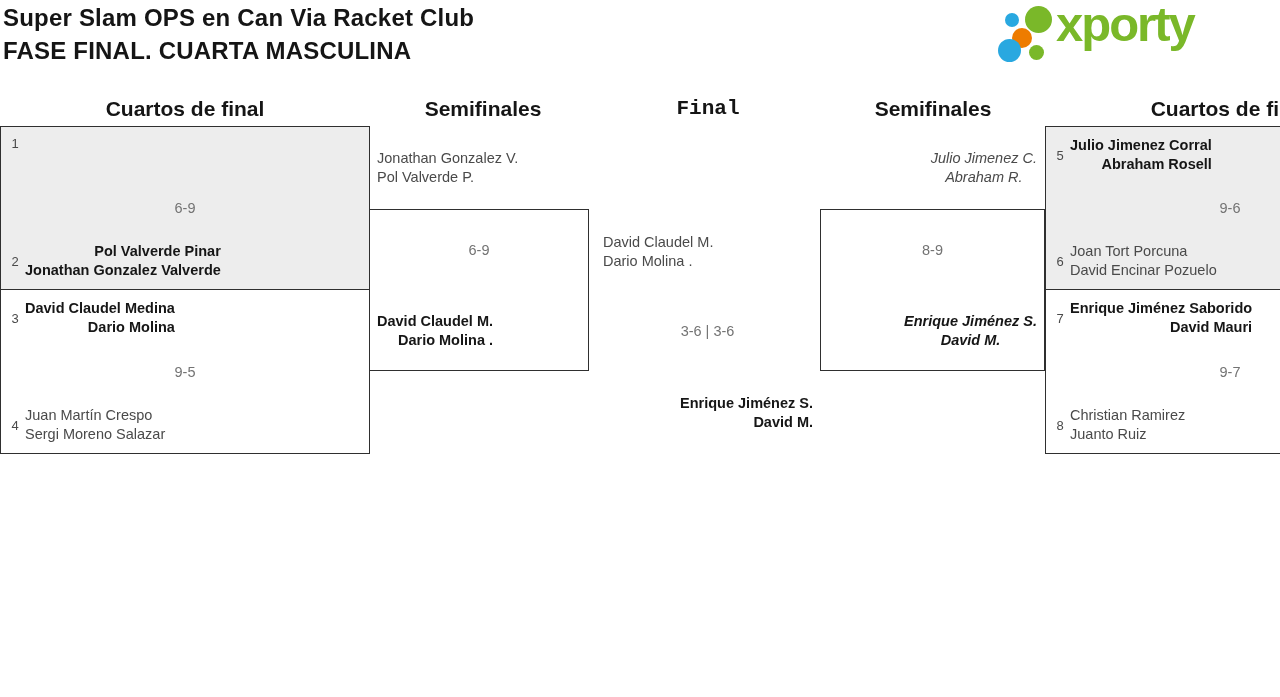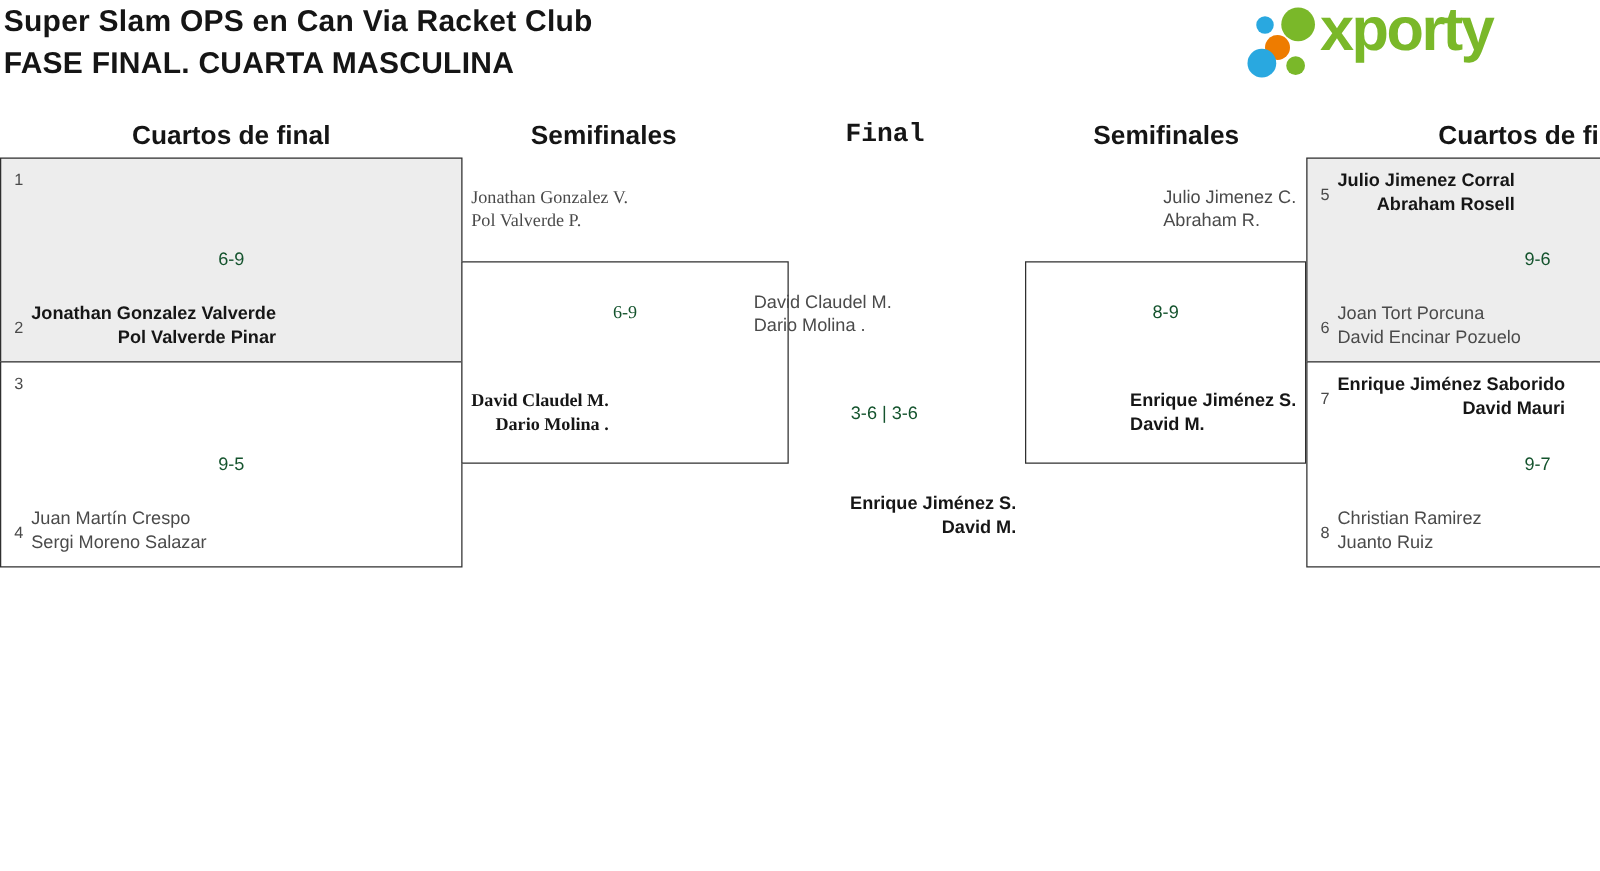--- a/index.html
+++ b/index.html
@@ -41,34 +41,34 @@
   .team { position:absolute; left:7px; display:flex; align-items:center; }
   .team-top { top:9px; }
   .team-bottom { bottom:9px; }
   .seed { width:14px; text-align:center; font-size:13px; color:#4a4a4a; flex:0 0 14px; margin-right:3px; }
   .names { font-size:14.5px; line-height:19px; color:#4a4a4a; white-space:nowrap; }
   .nline { display:block; }
   .winner { font-weight:700; color:#161616;text-align:right; }
 
   .score {
     position:absolute; left:0; width:100%; text-align:center;
-    font-size:14.5px; color:#14532d; white-space:nowrap;
+    font-size:14.5px; color:#737373; white-space:nowrap;
   }
   .qf-score { top:50%; transform:translateY(-50%); }
 
   
   .round-cell { position:absolute; top:126px; height:328px; }
   .sf-box {
     position:absolute; left:0; top:83px; width:100%; height:162px;
     border:1px solid #2f2f2f; background:#fff;
   }
   .sf-team-a { position:absolute; left:8px; top:23px; }
   .sf-team-b { position:absolute; left:8px; top:186px; }
   .sf-score { top:116px; }
-  .align-right { left:auto; right:8px; text-align:left; }
+  .align-right { left:auto; right:8px; text-align:center;font-style:italic; }
 
   .final-team-a { position:absolute; left:8px; top:107px; }
   .final-score { top:197px; }
   .final-team-b { position:absolute; right:7px; top:268px; text-align:right; }
 </style>
 </head>
 <body>
 
 <div class="canvas">
 
@@ -93,41 +93,45 @@
   <div class="col-header" style="left:1230px;">Cuartos de final</div>
 
   <div class="match-box bg-gray" style="left:0px; top:126px; height:164px;">
     <div class="team team-top">
       <span class="seed">1</span>
     </div>
     <div class="score qf-score">6-9</div>
     <div class="team team-bottom">
       <span class="seed">2</span>
       <span class="names winner">
+        <span class="nline">Pol Valverde Pinar</span>
         <span class="nline">Jonathan Gonzalez Valverde</span>
-        <span class="nline">Pol Valverde Pinar</span>
       </span>
     </div>
   </div>
 
   <div class="match-box bg-white" style="left:0px; top:289px;">
     <div class="team team-top">
       <span class="seed">3</span>
+      <span class="names winner">
+        <span class="nline">David Claudel Medina</span>
+        <span class="nline">Dario Molina</span>
+      </span>
     </div>
     <div class="score qf-score">9-5</div>
     <div class="team team-bottom">
       <span class="seed">4</span>
       <span class="names">
         <span class="nline">Juan Martín Crespo</span>
         <span class="nline">Sergi Moreno Salazar</span>
       </span>
     </div>
   </div>
 
-  <div class="round-cell" style="left:369px; width:262px;font-family:Liberation Serif, serif;">
+  <div class="round-cell" style="left:369px; width:220px;">
     <div class="sf-box"></div>
     <div class="names sf-team-a">
       <span class="nline">Jonathan Gonzalez V.</span>
       <span class="nline">Pol Valverde P.</span>
     </div>
     <div class="score sf-score">6-9</div>
     <div class="names sf-team-b winner">
       <span class="nline">David Claudel M.</span>
       <span class="nline">Dario Molina .</span>
     </div>

